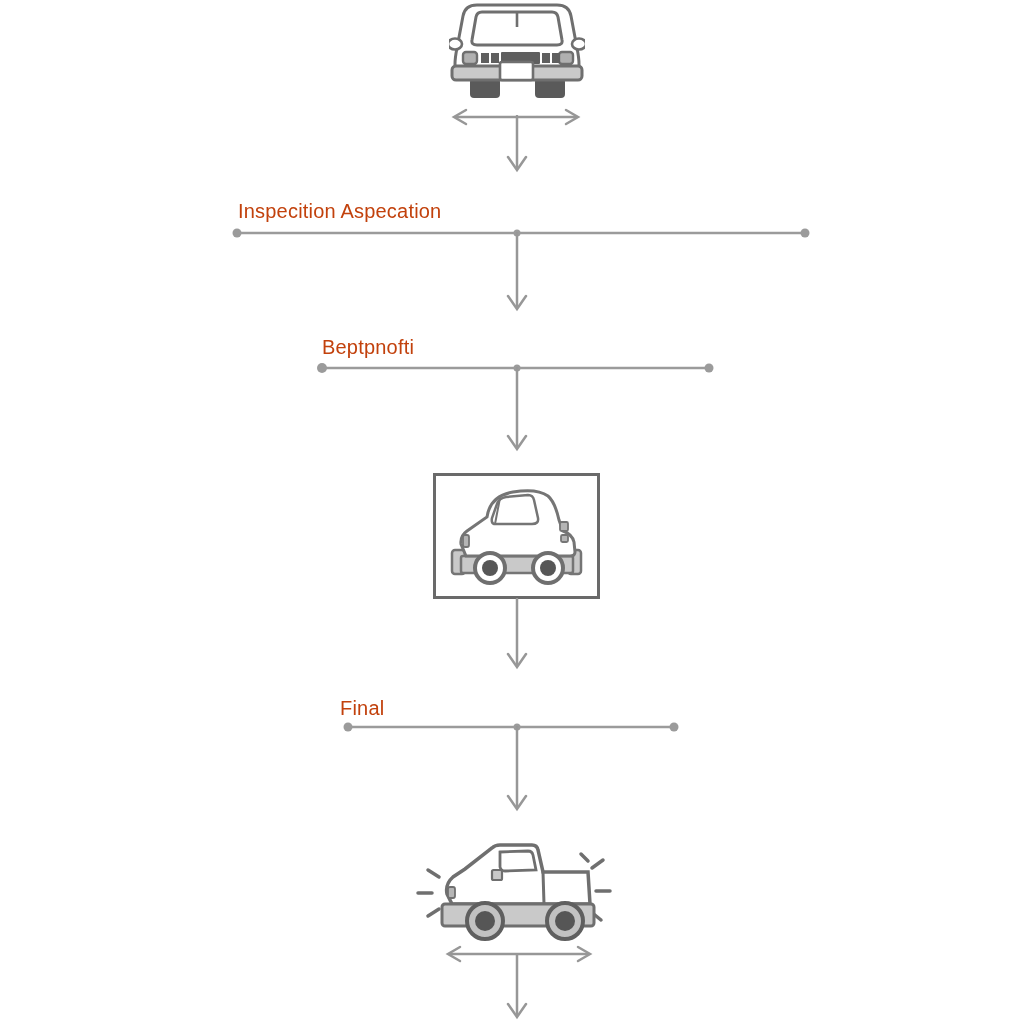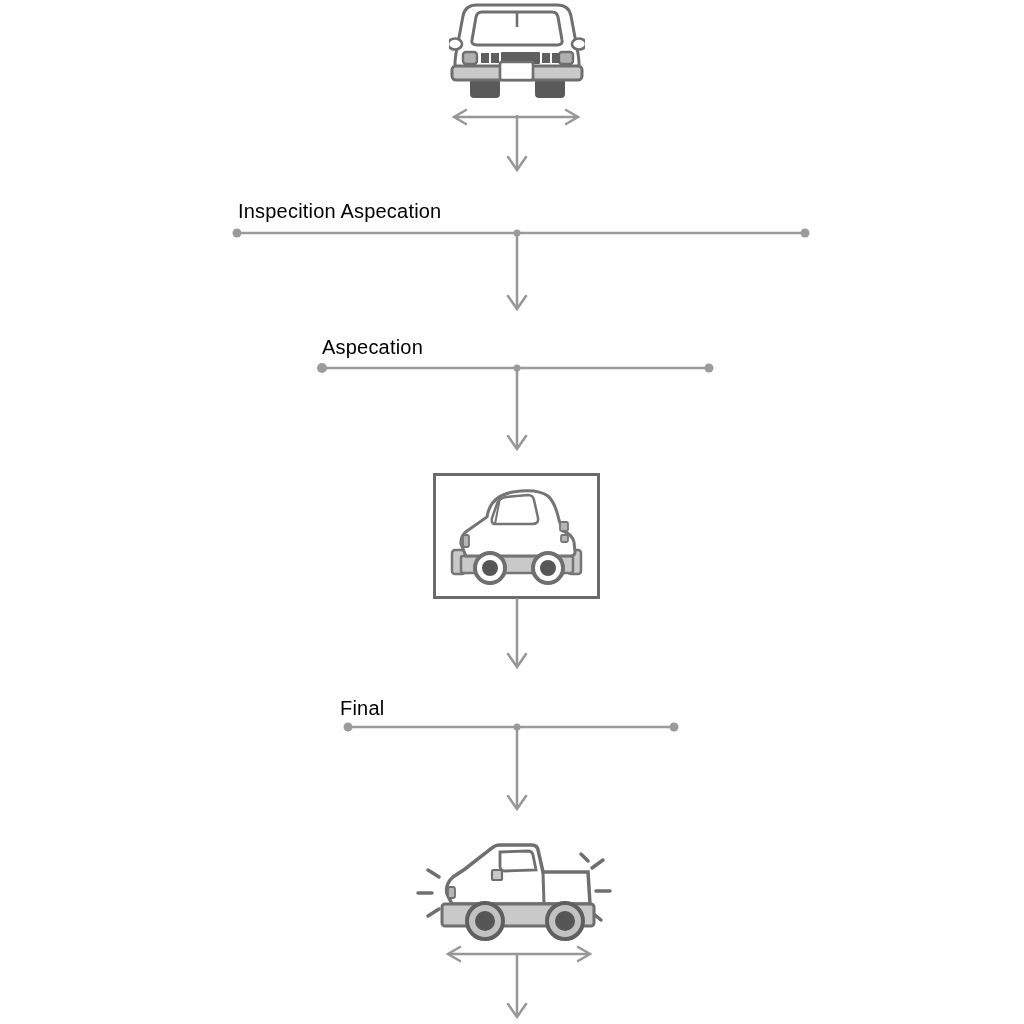--- a/index.html
+++ b/index.html
@@ -5,21 +5,21 @@
   html,body{margin:0;padding:0;}
   body{
     width:1024px;height:1024px;position:relative;overflow:hidden;
     background:#ffffff;
     font-family:"Liberation Sans", sans-serif;
   }
   .abs{position:absolute;}
   .flow-label{
     position:absolute;
     font-size:20px;
-    color:#000000;
+    color:#c2410c;
     letter-spacing:0.2px;
     white-space:nowrap;
   }
   svg{display:block;}
 </style>
 </head>
 <body>
 
 <div class="abs" style="left:0;top:0;width:1024px;height:1024px;">
 
@@ -74,21 +74,21 @@
     <circle cx="288" cy="8" r="3.5" fill="#9b9b9b"></circle>
   </svg>
 
   <svg class="abs" style="left:503px;top:232px;" width="28" height="80" viewBox="0 0 28 80">
     <g stroke="#979797" stroke-width="2.5" fill="none" stroke-linecap="round">
       <line x1="14" y1="1" x2="14" y2="75"></line>
       <polyline points="5,64 14,77 23,64"></polyline>
     </g>
   </svg>
 
-  <div class="flow-label" style="left:322px;top:336px;">Aspecation</div>
+  <div class="flow-label" style="left:322px;top:336px;">Beptpnofti</div>
   <svg class="abs" style="left:314px;top:360px;" width="403" height="16" viewBox="0 0 403 16">
     <line x1="8" y1="8" x2="395" y2="8" stroke="#9b9b9b" stroke-width="2.5"></line>
     <circle cx="8" cy="8" r="5" fill="#9b9b9b"></circle>
     <circle cx="395" cy="8" r="4.5" fill="#9b9b9b"></circle>
     <circle cx="203" cy="8" r="3.5" fill="#9b9b9b"></circle>
   </svg>
 
   <svg class="abs" style="left:503px;top:367px;" width="28" height="85" viewBox="0 0 28 85">
     <g stroke="#979797" stroke-width="2.5" fill="none" stroke-linecap="round">
       <line x1="14" y1="1" x2="14" y2="80"></line>

